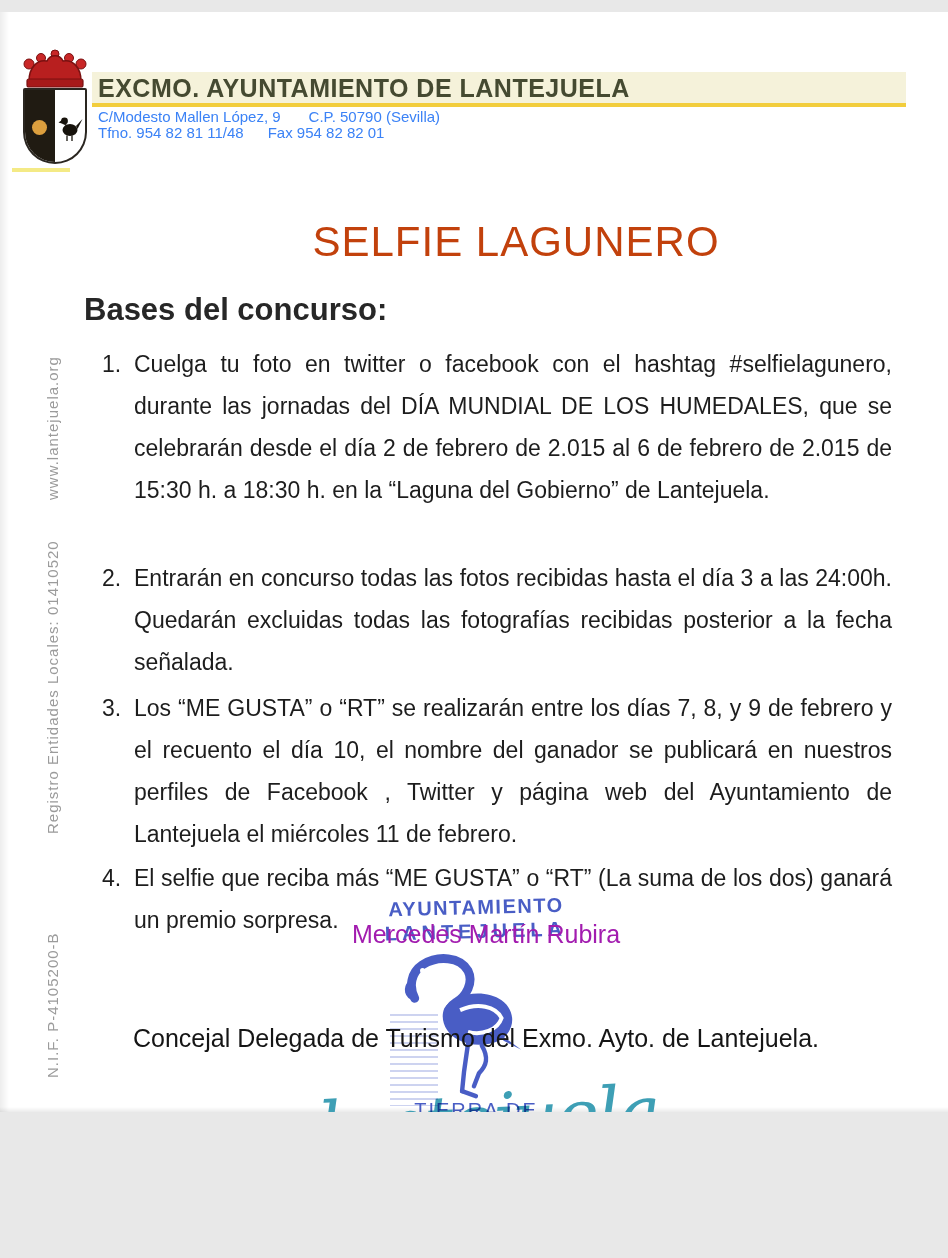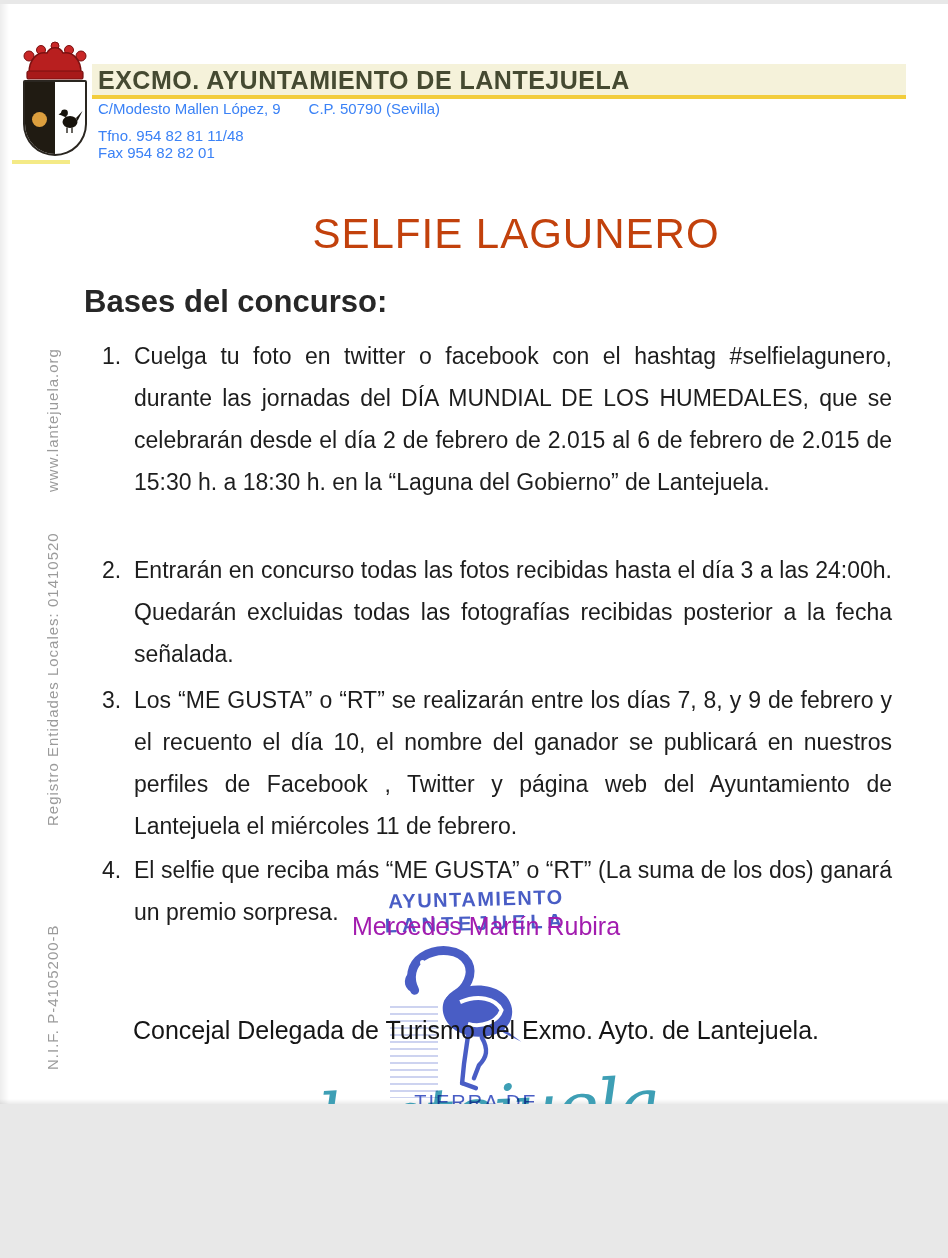--- a/index.html
+++ b/index.html
@@ -1,18 +1,18 @@
 <!DOCTYPE html>
 <html><head>
 <meta charset="utf-8">
 <style>
   html,body{margin:0;padding:0;background:#e8e8e8;}
   .page{
     position:relative;width:948px;height:1100px;background:#ffffff;
-    margin:4px auto;overflow:hidden;
+    margin:12px auto;overflow:hidden;
     font-family:"Liberation Sans",sans-serif;color:#1f1f1f;
   }
   .scan-edge-left{position:absolute;left:0;top:0;width:9px;height:100%;
     background:linear-gradient(to right,rgba(0,0,0,0.07),rgba(0,0,0,0));}
   .scan-edge-bottom{position:absolute;left:0;bottom:0;width:100%;height:5px;
     background:linear-gradient(to top,rgba(0,0,0,0.08),rgba(0,0,0,0));}
 
   
   .crest{position:absolute;left:14px;top:36px;width:82px;height:122px;}
   .crest .crown{display:block;margin:0 auto;}
@@ -27,21 +27,21 @@
   .crest-underline{position:absolute;left:12px;top:156px;width:58px;height:4px;background:#f4ea86;}
 
   .org-band{position:absolute;left:92px;top:60px;right:42px;height:31px;background:#f5f2da;}
   .org-name{
     position:absolute;left:98px;top:62px;right:46px;
     font-size:25px;font-weight:bold;color:#454a31;letter-spacing:0.5px;white-space:nowrap;
   }
   .org-underline{position:absolute;left:92px;top:91px;right:42px;height:3.5px;background:#f2cd3c;}
   .addr-row{position:absolute;left:98px;font-size:15px;color:#3b82f6;display:flex;justify-content:center;}
   .addr-row.r1{top:96px;}
-  .addr-row.r2{top:123px;flex-direction:column;}
+  .addr-row.r2{top:112px;}
   .addr-row .gap1{width:28px;}
   .addr-row .gap2{width:24px;}
 
   
   .doc-title{
     position:absolute;left:0;top:206px;width:100%;padding-left:84px;box-sizing:border-box;
     text-align:center;font-size:42px;color:#c2410c;letter-spacing:1px;
   }
   .section-heading{
     position:absolute;left:84px;top:280px;font-size:31px;font-weight:bold;color:#272727;

